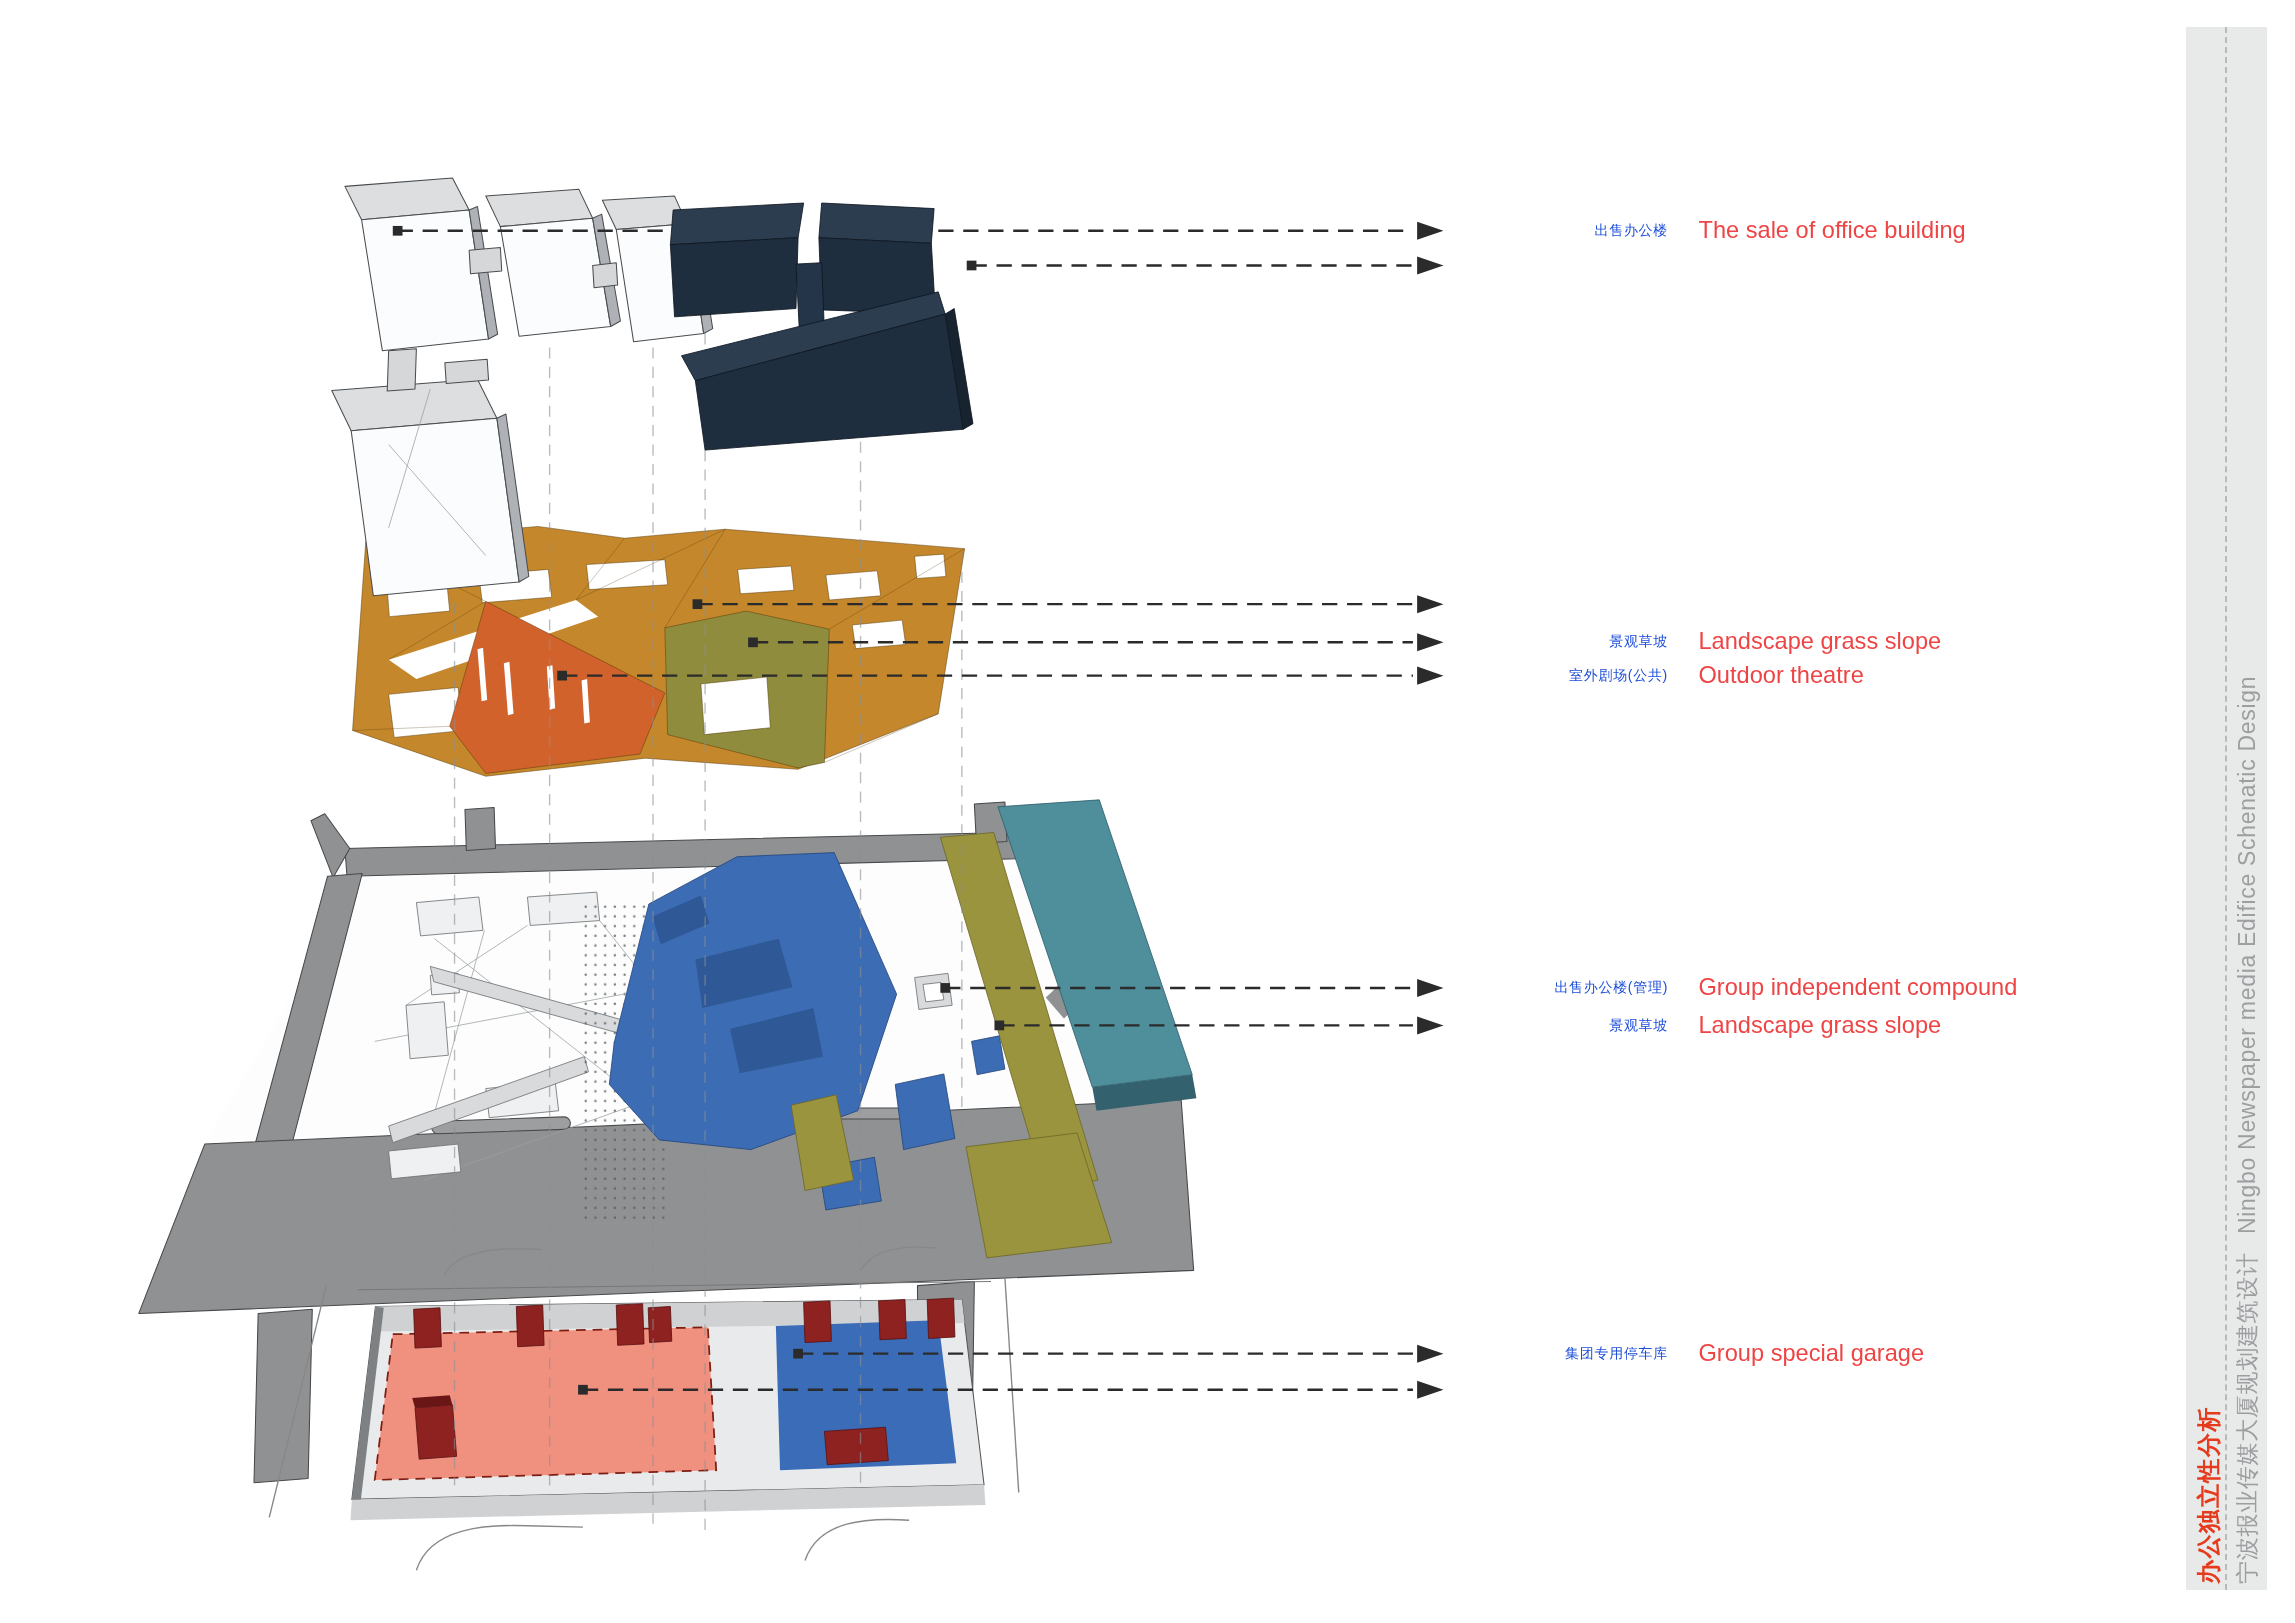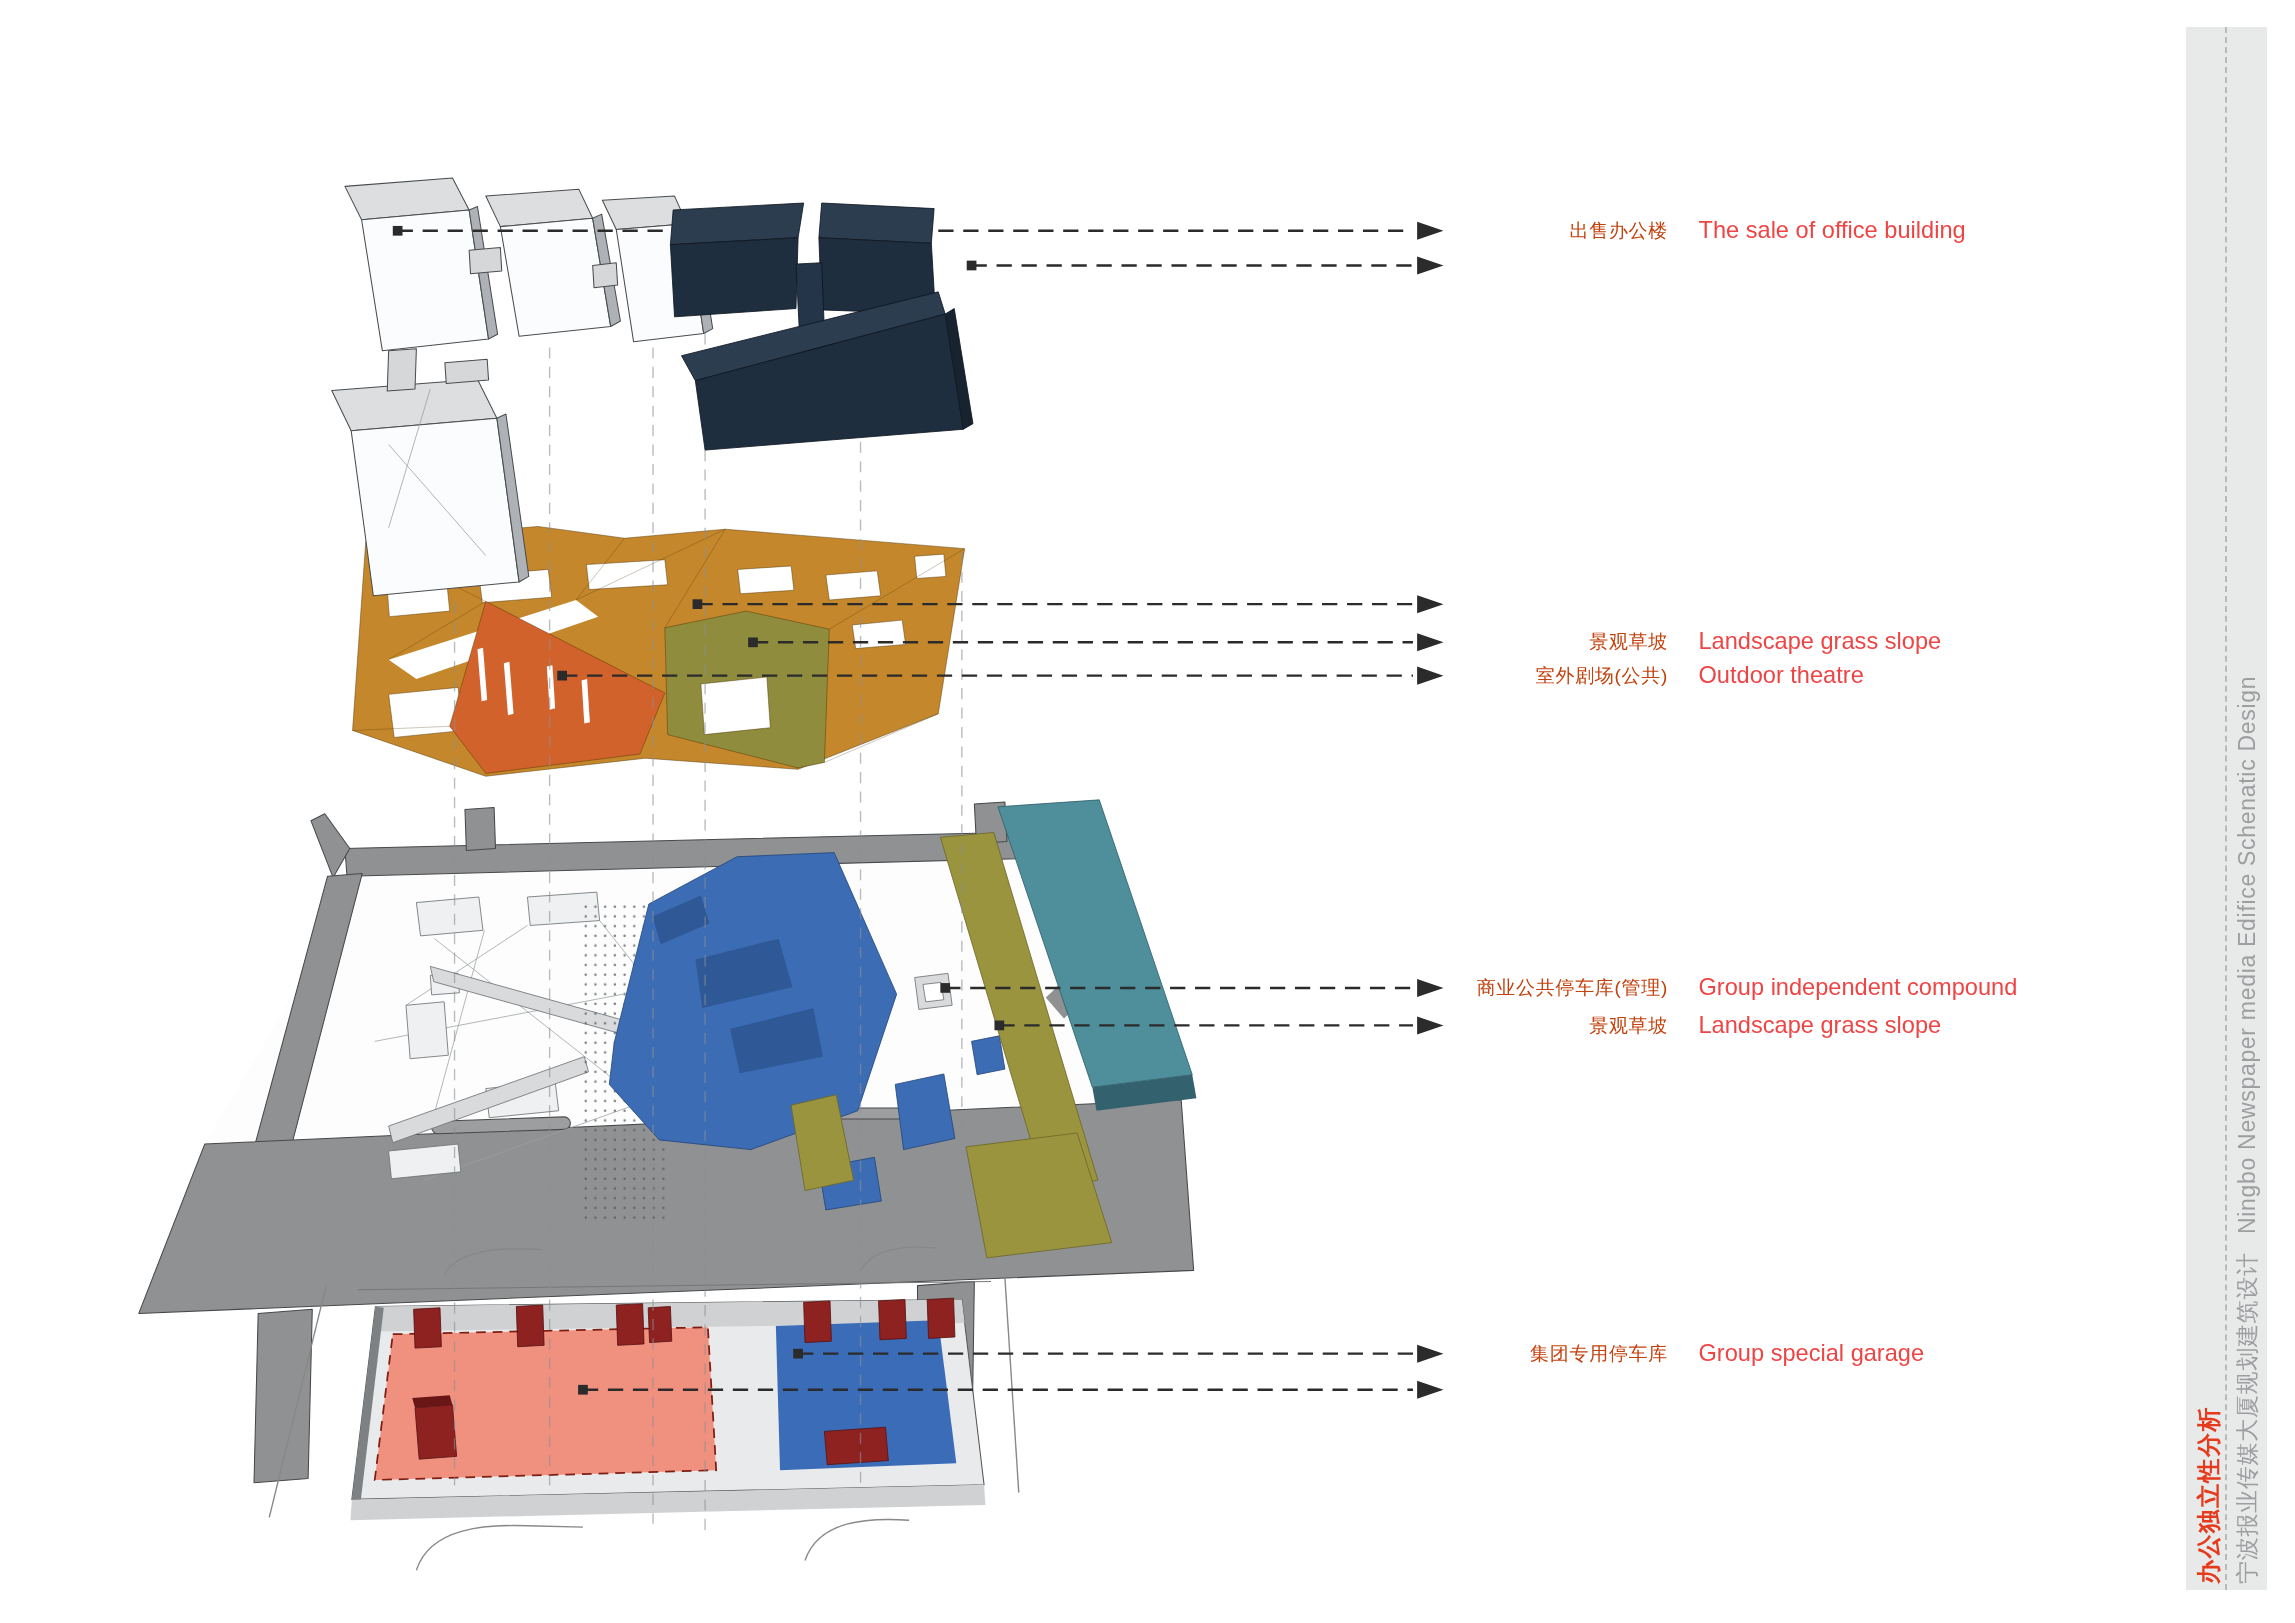--- a/index.html
+++ b/index.html
@@ -1,21 +1,21 @@
 <!DOCTYPE html>
 <html style="font-size:11px"><head>
 <meta charset="utf-8">
 <style>
   html,body{margin:0;padding:0;background:#ffffff;}
   .stage{position:relative;width:2295px;height:1624px;background:#ffffff;overflow:hidden;
          font-family:"Liberation Sans", sans-serif;}
   svg{position:absolute;left:0;top:0;}
   
   .legend-row{position:absolute;left:1463px;width:819px;height:33px;display:flex;align-items:center;}
-  .legend-cn{display:inline-block;width:205px;text-align:right;font-size:19px;color:#c2410c;letter-spacing:0.7px;}
+  .legend-cn{display:inline-block;width:205px;text-align:right;font-size:14px;color:#1d4ed8;letter-spacing:0.7px;}
   .legend-en{display:inline-block;margin-left:30.5px;font-size:23.6px;color:#ef4444;}
   
   .side-strip{position:absolute;left:2186px;top:27px;width:81px;height:1563px;background:#e8e9e9;}
   .side-divider{position:absolute;left:2225px;top:27px;height:1563px;width:0;border-left:2.1px dashed #b7babc;}
   .v-text{position:absolute;transform-origin:0 0;transform:rotate(-90deg);white-space:nowrap;}
   .v-title{left:2193px;top:1584px;font-size:24px;font-weight:bold;color:#e63a1c;letter-spacing:1.4px;}
   .v-subtitle{left:2232px;top:1584px;font-size:23px;color:#9c9ea0;letter-spacing:0.7px;}
   .v-subtitle .en{margin-left:11px;}
   
   .f-navy{fill:#1f2e3e}.f-navyTop{fill:#2c3d50}.f-navySide{fill:#17232f}.f-neck{fill:#24354a}
@@ -249,21 +249,21 @@
 </div>
 <div class="legend-row" style="top:625px">
   <span class="legend-cn">景观草坡</span>
   <span class="legend-en">Landscape grass slope</span>
 </div>
 <div class="legend-row" style="top:659px">
   <span class="legend-cn">室外剧场(公共)</span>
   <span class="legend-en">Outdoor theatre</span>
 </div>
 <div class="legend-row" style="top:971px">
-  <span class="legend-cn">商业公共停车库(管理)</span>
+  <span class="legend-cn">出售办公楼(管理)</span>
   <span class="legend-en">Group independent compound</span>
 </div>
 <div class="legend-row" style="top:1009px">
   <span class="legend-cn">景观草坡</span>
   <span class="legend-en">Landscape grass slope</span>
 </div>
 <div class="legend-row" style="top:1337px">
   <span class="legend-cn">集团专用停车库</span>
   <span class="legend-en">Group special garage</span>
 </div>

